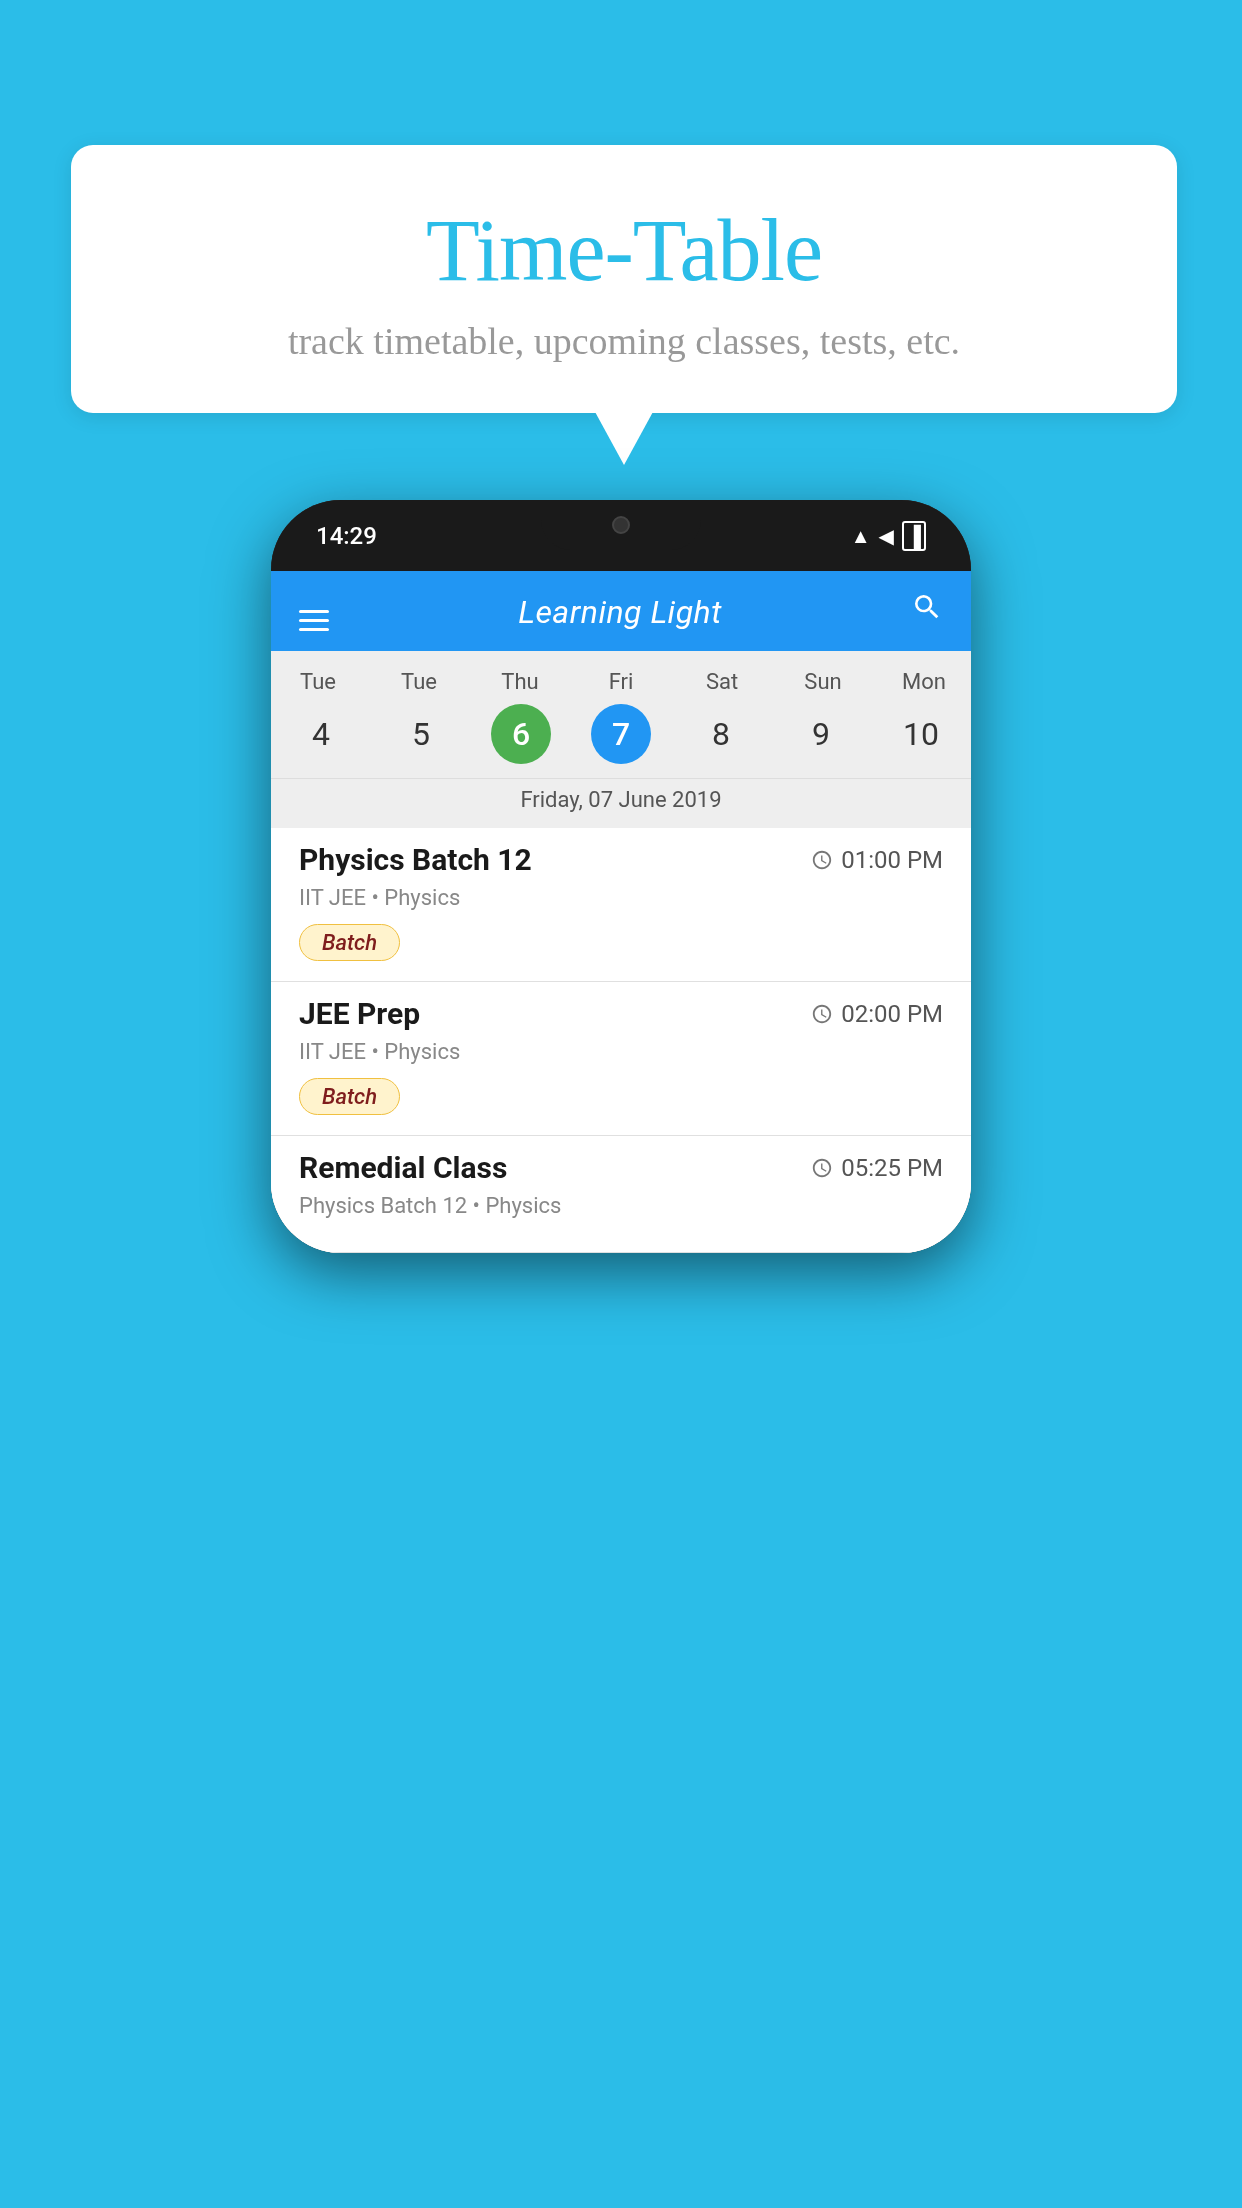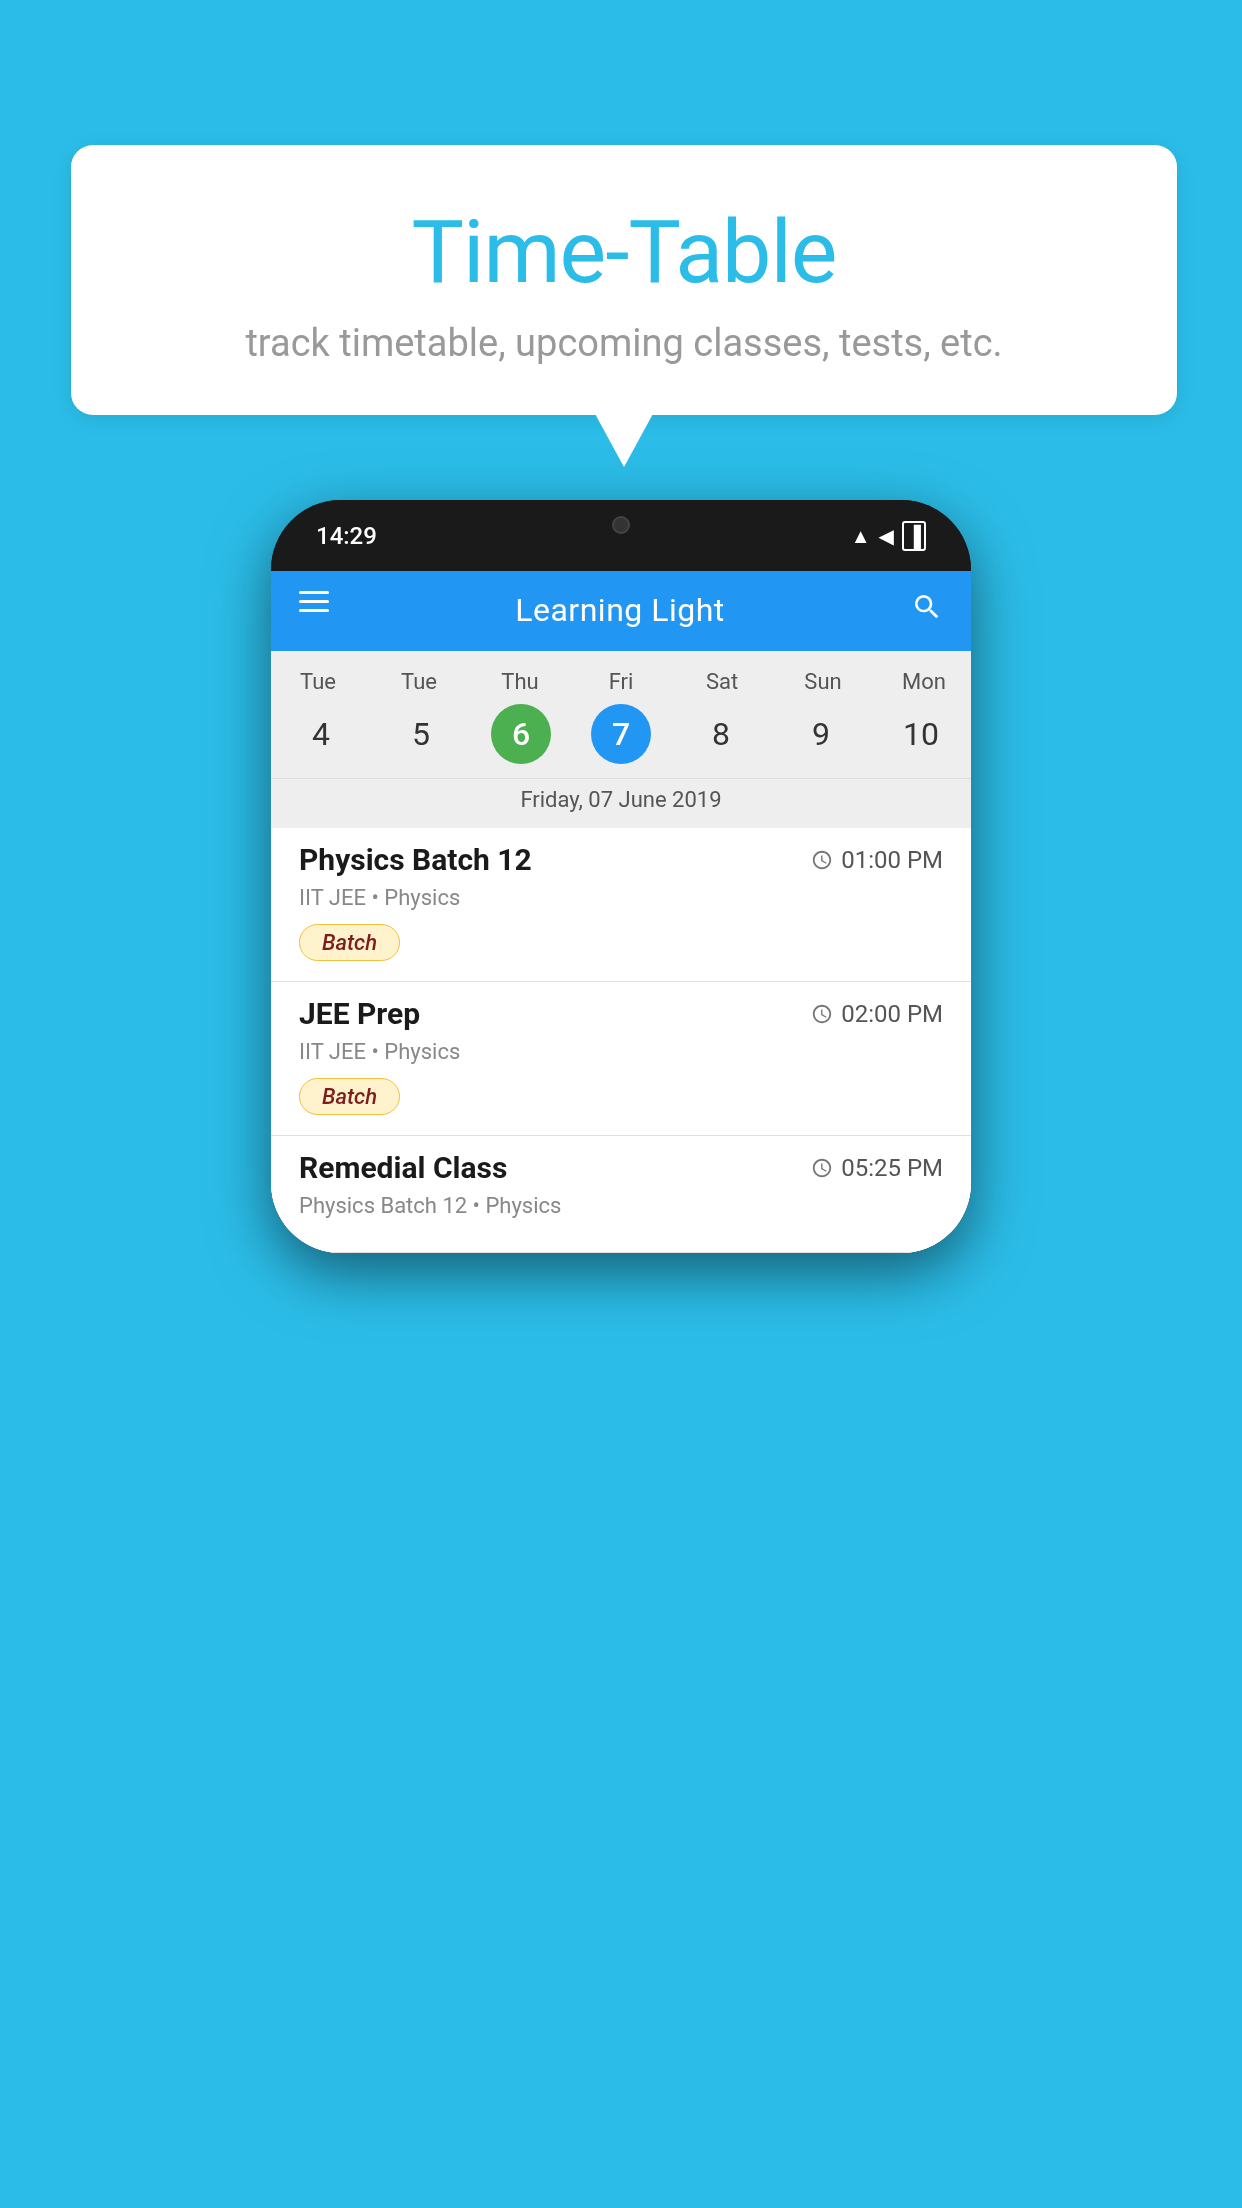--- a/index.html
+++ b/index.html
@@ -13,20 +13,21 @@
       overflow: hidden;
       position: relative;
     }
 
     
     .speech-bubble-container {
       position: absolute;
       top: 145px;
       left: 71px;
       right: 65px;
+      font-family: Liberation Serif, serif;
     }
 
     .speech-bubble {
       background: white;
       border-radius: 22px;
       padding: 55px 60px 50px;
       text-align: center;
       position: relative;
       box-shadow: 0 4px 20px rgba(0,0,0,0.1);
     }
@@ -129,22 +130,23 @@
       background: #f5f5f5;
       border-radius: 0 0 60px 60px;
       overflow: hidden;
     }
 
     
     .app-header {
       background: #2196F3;
       padding: 20px 28px;
       display: flex;
-      align-items: flex-start;
+      align-items: flex-end;
       justify-content: space-between;
+      font-style: italic;
     }
 
     .hamburger-icon {
       display: flex;
       flex-direction: column;
       gap: 6px;
       cursor: pointer;
     }
 
     .hamburger-line {

